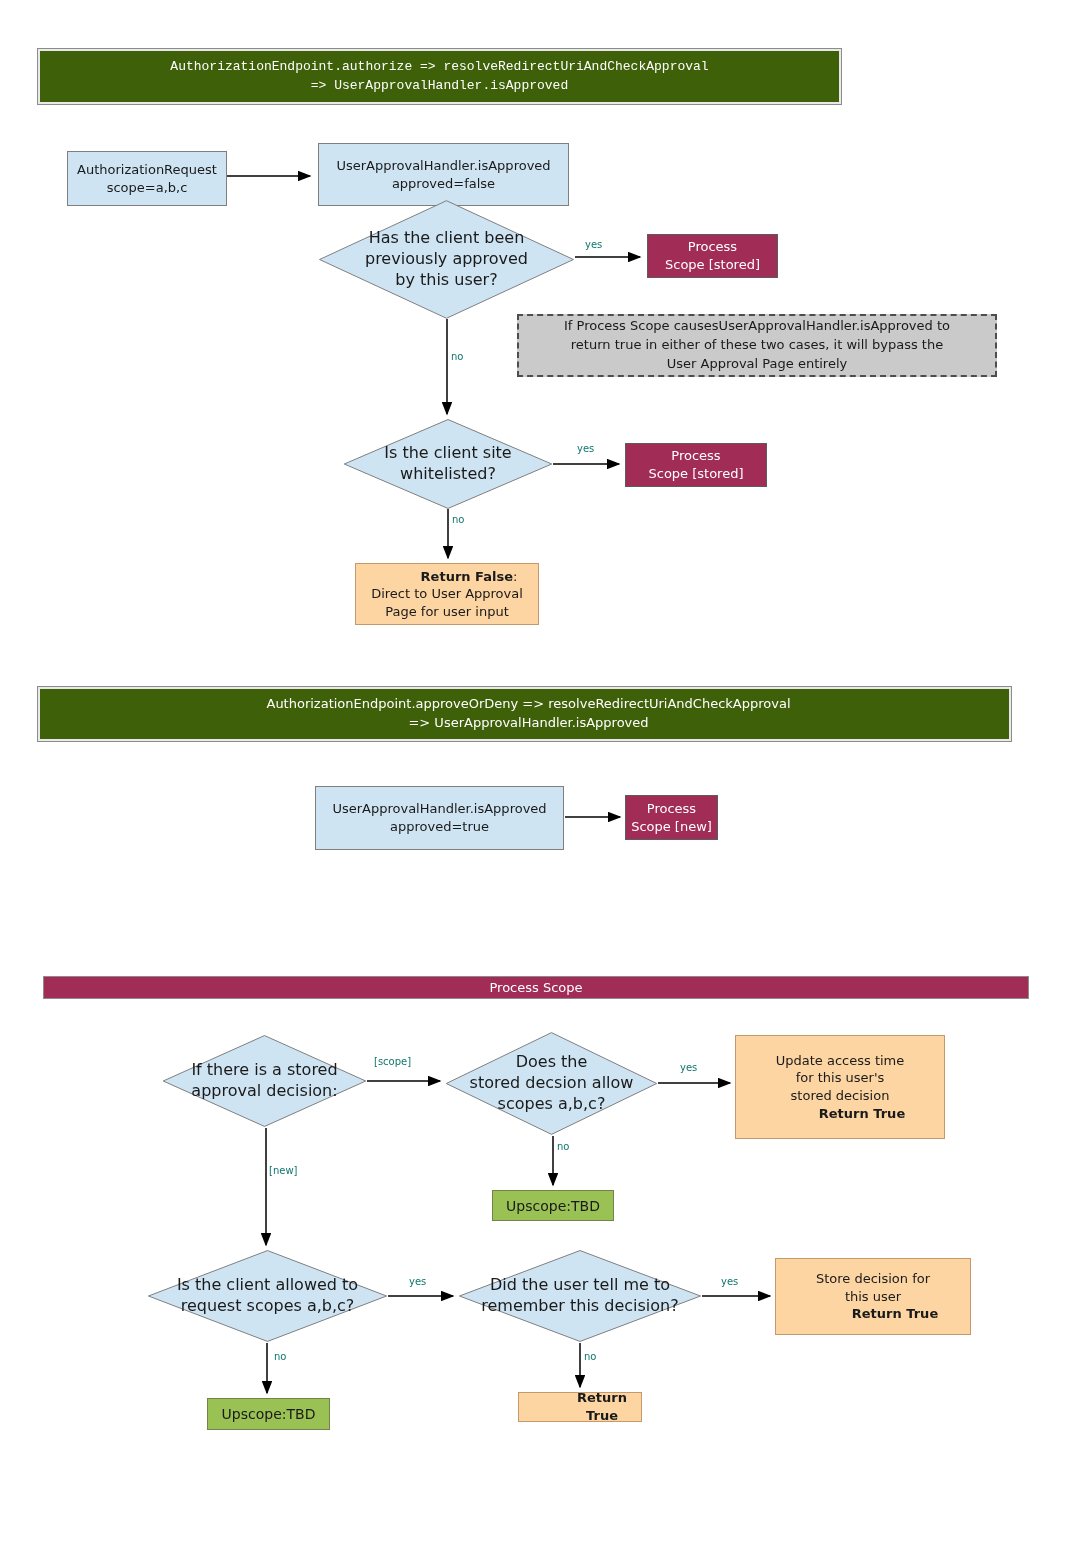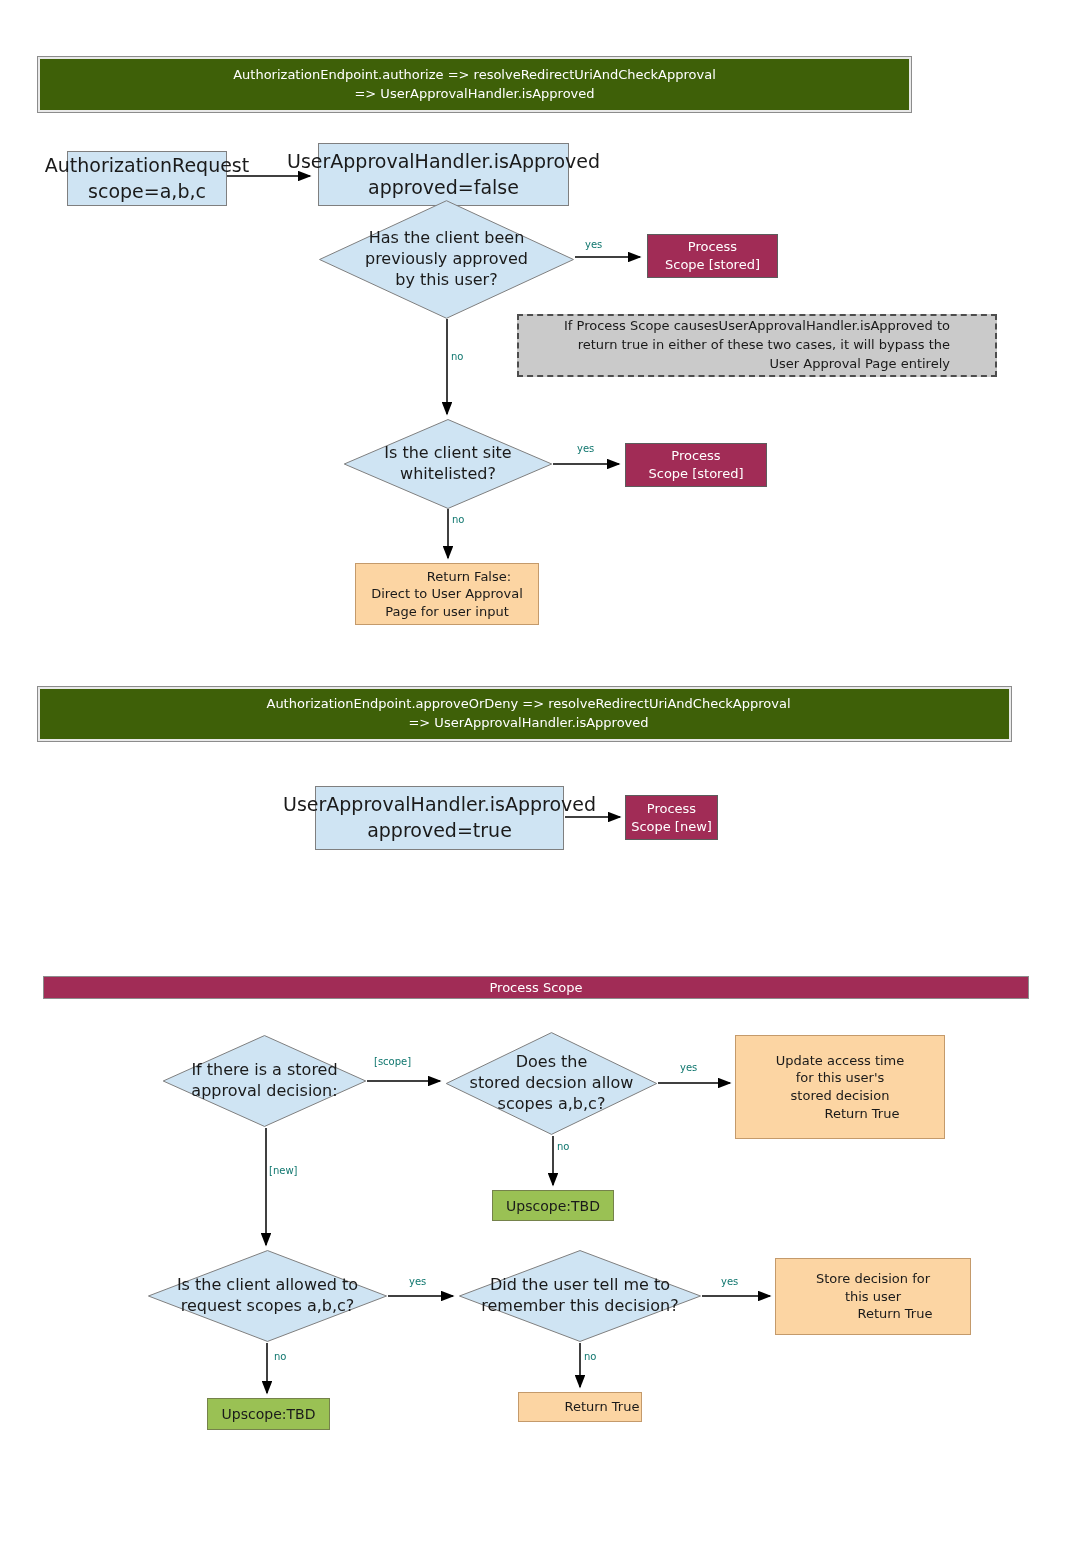--- a/index.html
+++ b/index.html
@@ -14,21 +14,21 @@
     background:var(--header-green);color:var(--header-text);
     border:1px solid #8c8c8c;box-shadow:inset 0 0 0 2px #e9e9e9;
     font-size:13px;line-height:1.45;
   }
   .bar{
     background:var(--crimson);color:var(--header-text);
     border:1px solid #8c8c8c;font-size:13px;
   }
   .blue{
     background:var(--node-blue);border:1px solid var(--node-border);
-    font-size:19px;line-height:1.35;
+    font-size:13px;line-height:1.35;
   }
   .crim{
     background:var(--crimson);color:#ffffff;border:1px solid #5c5c5c;
     font-size:13px;line-height:1.35;
   }
   .orange{
     background:var(--orange);border:1px solid var(--orange-border);
     font-size:13px;line-height:1.35;flex-direction:column;
   }
   .greenbox{
@@ -41,21 +41,21 @@
   }
   .diamond{position:absolute;}
   .diamond svg{position:absolute;left:0;top:0;width:100%;height:100%;display:block;}
   .diamond polygon{fill:var(--node-blue);stroke:var(--node-border);stroke-width:1;vector-effect:non-scaling-stroke;}
   .dtext{
     position:absolute;left:0;top:0;right:0;bottom:0;
     display:flex;align-items:center;justify-content:center;text-align:center;
     font-size:16px;line-height:1.3;
   }
   .elabel{position:absolute;font-size:10px;color:#0f766e;line-height:1;}
-  .b{font-weight:normal;margin-left:44px;}
+  .b{font-weight:bold;margin-left:44px;}
   #wires{position:absolute;left:0;top:0;width:1067px;height:1552px;pointer-events:none;}
   #wires line{stroke:#000;stroke-width:1.5;}
 </style>
 </head>
 <body>
 
 <div id="canvas">
 
   <svg id="wires">
     <defs>
@@ -72,42 +72,42 @@
     <line x1="367" y1="1081" x2="440" y2="1081" marker-end="url(#ah)"></line>
     <line x1="658" y1="1083" x2="730" y2="1083" marker-end="url(#ah)"></line>
     <line x1="553" y1="1136" x2="553" y2="1185" marker-end="url(#ah)"></line>
     <line x1="266" y1="1128" x2="266" y2="1245" marker-end="url(#ah)"></line>
     <line x1="388" y1="1296" x2="453" y2="1296" marker-end="url(#ah)"></line>
     <line x1="702" y1="1296" x2="770" y2="1296" marker-end="url(#ah)"></line>
     <line x1="267" y1="1343" x2="267" y2="1393" marker-end="url(#ah)"></line>
     <line x1="580" y1="1343" x2="580" y2="1387" marker-end="url(#ah)"></line>
   </svg>
 
-  <div class="abs hdr center pre" style="left:37px;top:56px;width:875px;height:57px;">AuthorizationEndpoint.authorize =&gt; resolveRedirectUriAndCheckApproval
+  <div class="abs hdr center pre" style="left:37px;top:48px;width:805px;height:57px;font-family:Liberation Mono, monospace;">AuthorizationEndpoint.authorize =&gt; resolveRedirectUriAndCheckApproval
 =&gt; UserApprovalHandler.isApproved</div>
 
   <div class="abs blue center pre" style="left:67px;top:151px;width:160px;height:55px;">AuthorizationRequest
 scope=a,b,c</div>
 
   <div class="abs blue center pre" style="left:318px;top:143px;width:251px;height:63px;">UserApprovalHandler.isApproved
 approved=false</div>
 
   <div class="diamond" style="left:318px;top:200px;width:257px;height:119px;">
     <svg viewBox="0 0 100 100" preserveAspectRatio="none">
       <polygon points="50,0.6 99.4,50 50,99.4 0.6,50"></polygon>
     </svg>
     <div class="dtext pre">Has the client been
 previously approved
 by this user?</div>
   </div>
 
   <div class="abs crim center pre" style="left:647px;top:234px;width:131px;height:44px;">Process
 Scope [stored]</div>
 
-  <div class="abs note center pre" style="left:517px;top:314px;width:480px;height:63px;text-align:right;">If Process Scope causesUserApprovalHandler.isApproved to
+  <div class="abs note center pre" style="left:517px;top:314px;width:480px;height:63px;">If Process Scope causesUserApprovalHandler.isApproved to
 return true in either of these two cases, it will bypass the
 User Approval Page entirely</div>
 
   <div class="diamond" style="left:343px;top:419px;width:210px;height:90px;">
     <svg viewBox="0 0 100 100" preserveAspectRatio="none">
       <polygon points="50,0.6 99.4,50 50,99.4 0.6,50"></polygon>
     </svg>
     <div class="dtext pre">Is the client site
 whitelisted?</div>
   </div>

